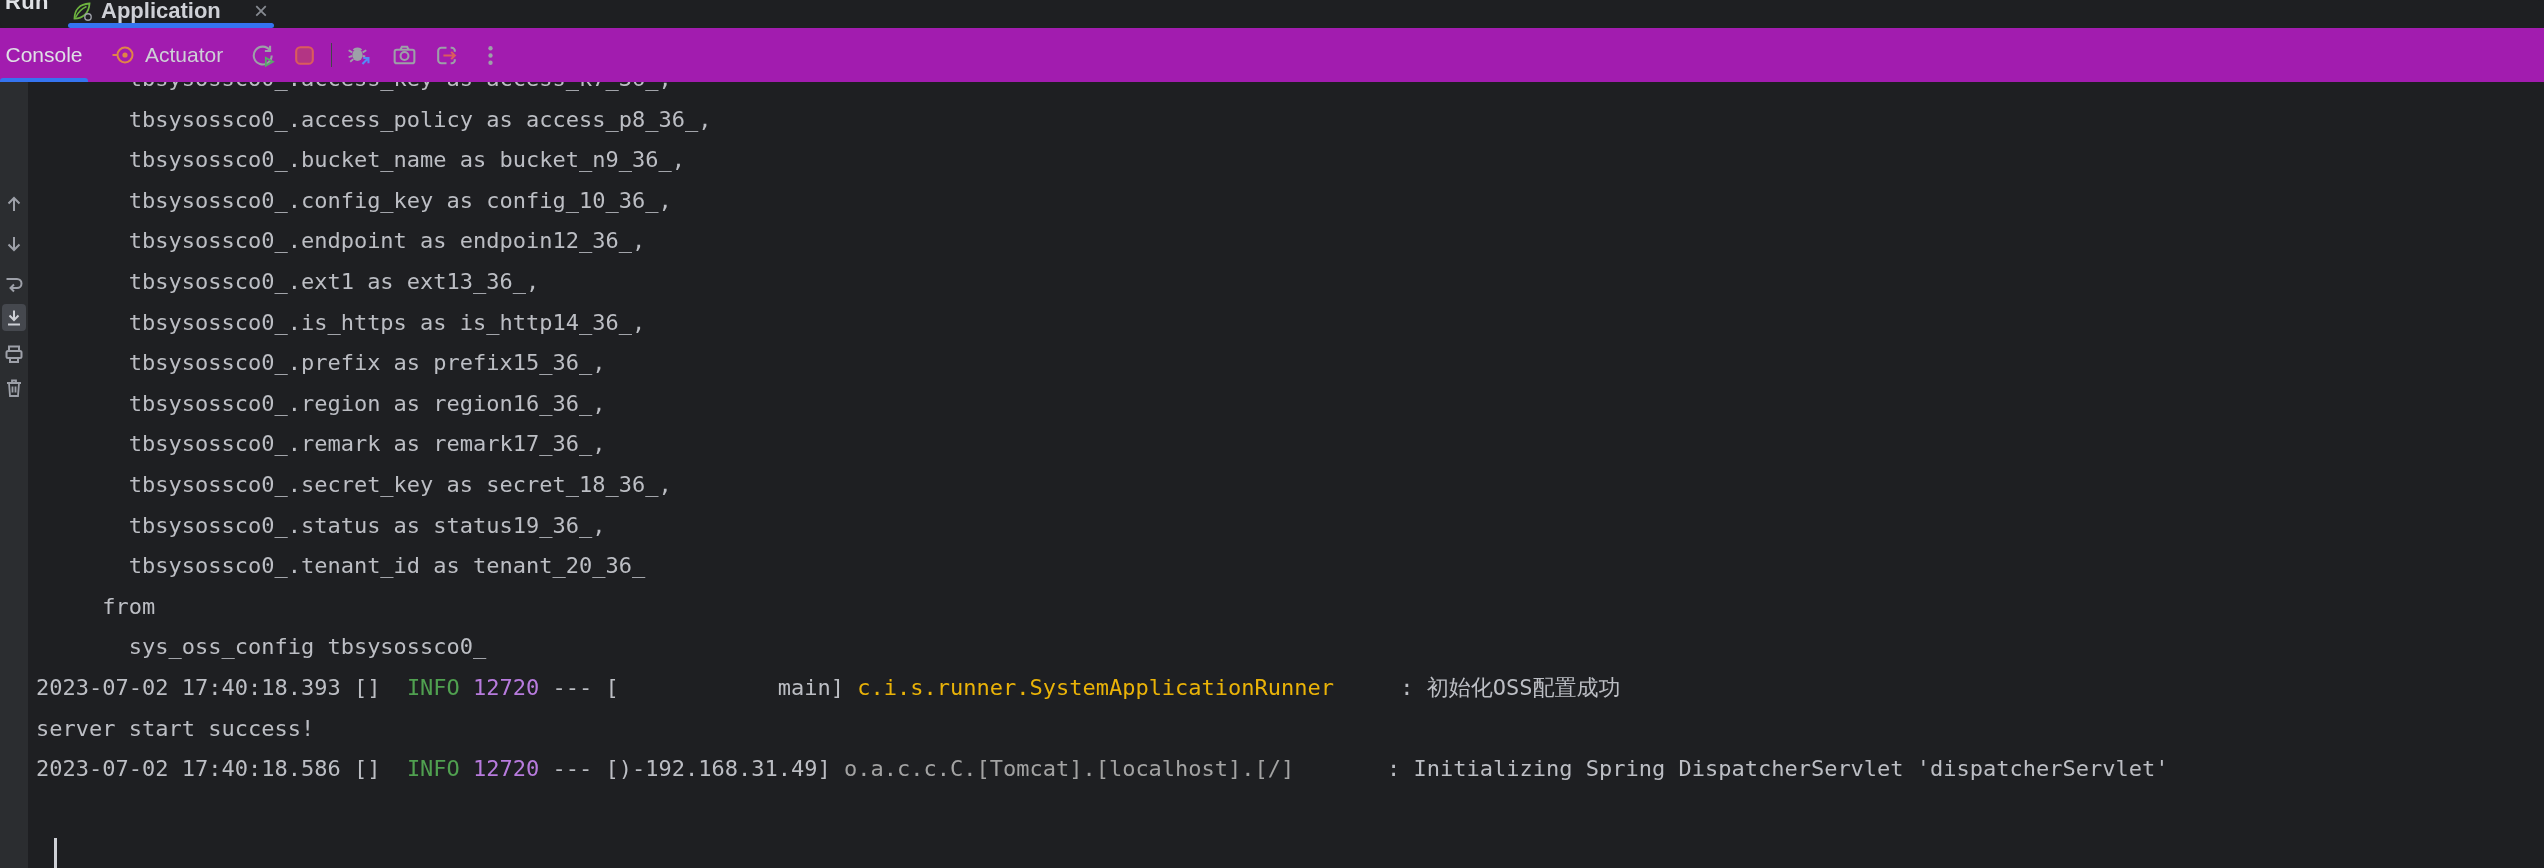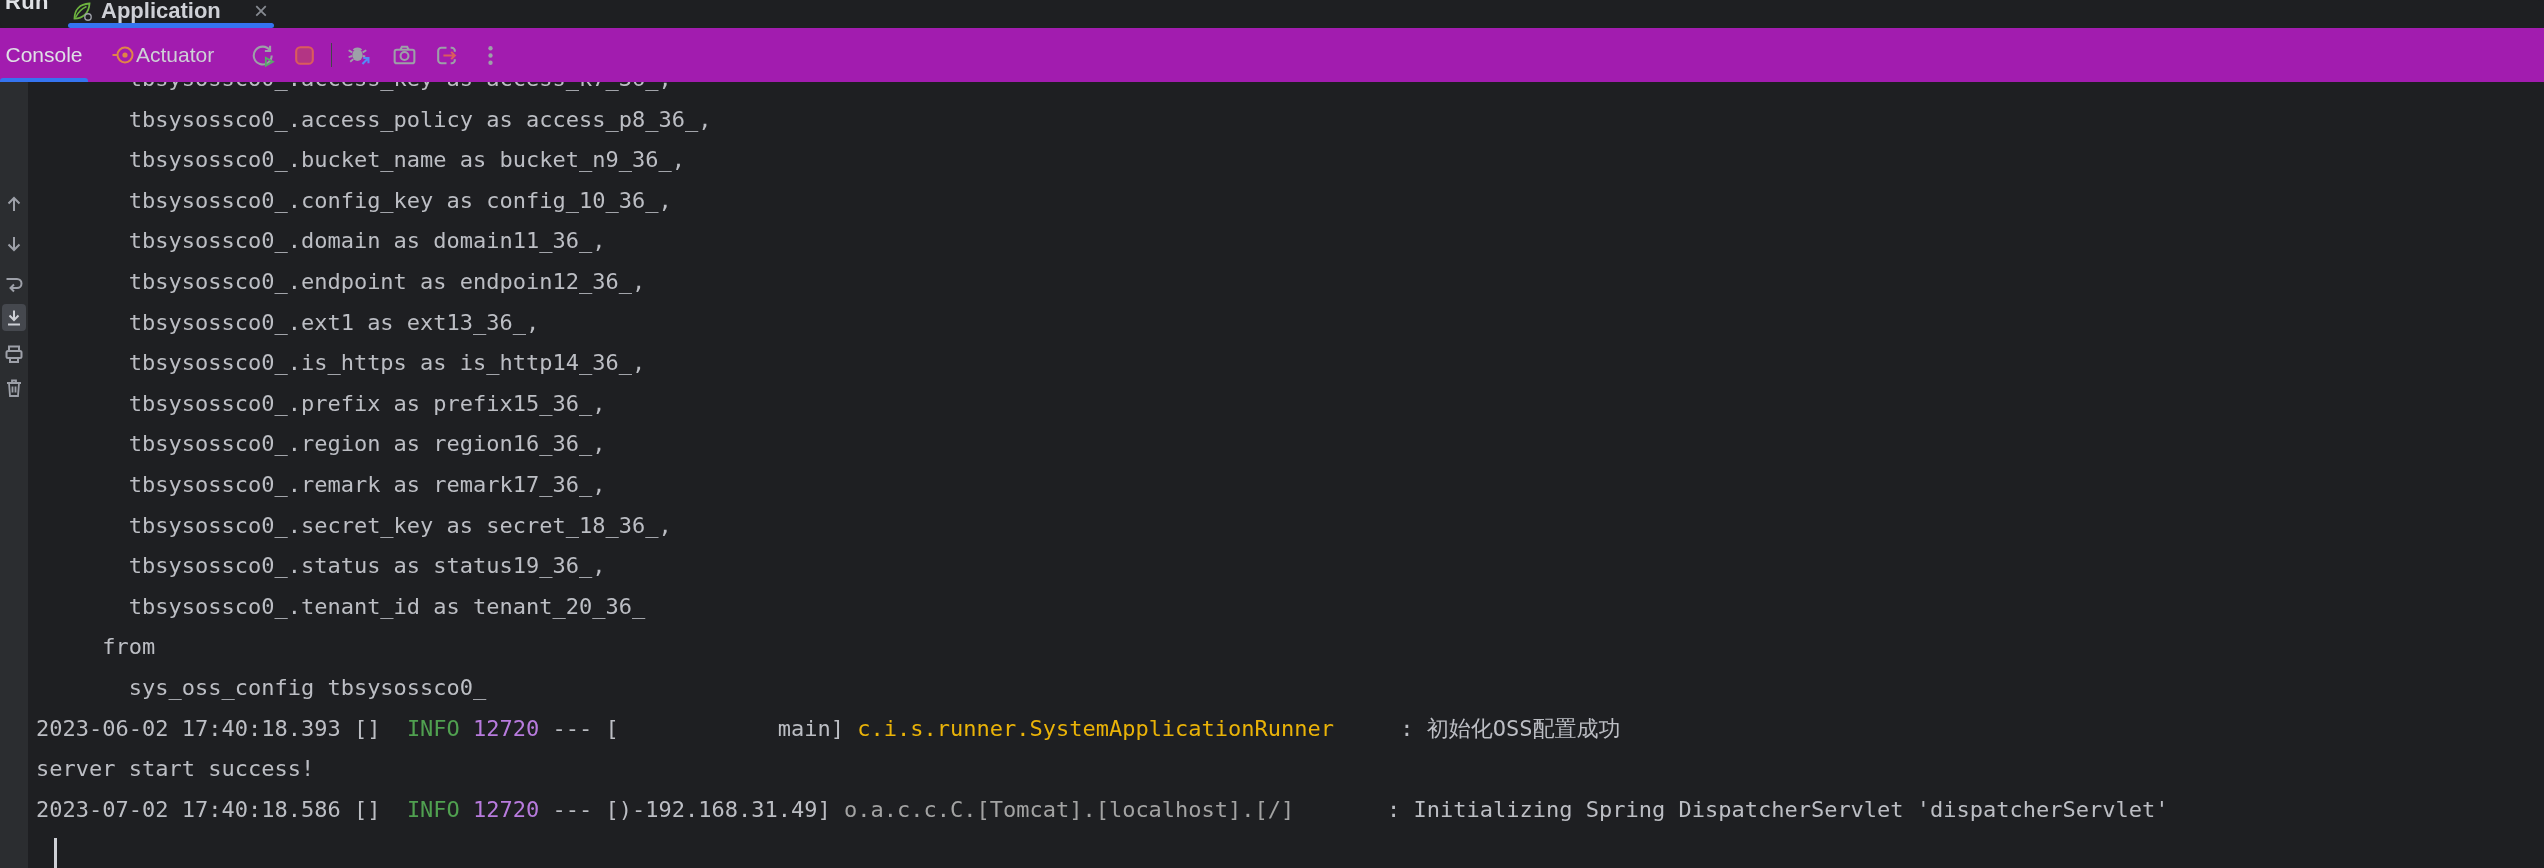--- a/index.html
+++ b/index.html
@@ -13,21 +13,21 @@
   .tabbar { position:absolute; left:0; top:0; width:2544px; height:28px; background:#1E1F22; overflow:hidden;border-radius:6px; }
   .run-title { position:absolute; left:5px; top:-11px; font-size:22px; font-weight:bold; color:#DFE1E5; letter-spacing:.3px; }
   .app-tab { position:absolute; left:64px; top:-4px; height:30px; width:212px; display:flex; align-items:center; gap:9px; padding:0 8px; }
   .app-tab .tab-label { font-size:22px; color:#CED0D6; white-space:nowrap;font-weight:bold; }
   .app-tab .close-x { margin-left:auto; color:#868A91; font-size:24px; line-height:20px; font-weight:normal; }
   .tab-underline { position:absolute; left:68px; top:23px; width:206px; height:5px; background:#3574F0; border-radius:3px; }
   
   .toolbar { position:absolute; left:0; top:28px; width:2544px; height:54px; background:#a21caf; }
   .console-tab { position:absolute; left:0; top:0; width:88px; height:54px; display:flex; align-items:center; justify-content:center; color:#DFE1E5; font-size:21px; }
   .console-underline { position:absolute; left:0; bottom:0; width:88px; height:4px; background:#3574F0; border-radius:3px 3px 0 0; }
-  .actuator-tab { position:absolute; left:110px; top:0; height:54px; display:flex; align-items:center; color:#CED0D6; font-size:21px; }
+  .actuator-tab { position:absolute; left:110px; top:0; height:54px; display:flex; align-items:center; gap:9px; color:#CED0D6; font-size:21px; }
   .tbtn { position:absolute; top:9px; width:36px; height:36px; display:flex; align-items:center; justify-content:center; border-radius:5px; }
   .tsep { position:absolute; left:331px; top:15px; width:1px; height:24px; background:#43454A; }
   
   .gutter { position:absolute; left:0; top:82px; width:28px; height:786px; background:#2B2D30; }
   .gbtn { position:absolute; left:2px; width:24px; height:24px; display:flex; align-items:center; justify-content:center; border-radius:4px; }
   .gbtn.selected { background:#45484E; height:27px; }
   
   .console {
     position:absolute; left:28px; top:82px; width:2516px; height:786px;
     background:#1E1F22; overflow:hidden; padding-left:8px;
@@ -181,32 +181,31 @@
       </span>
     </div>
   </div>
 
   <div class="console">
     <div class="lines">
         <div class="line"><span>       tbsysossco0_.access_key as access_k7_36_,</span></div>
         <div class="line"><span>       tbsysossco0_.access_policy as access_p8_36_,</span></div>
         <div class="line"><span>       tbsysossco0_.bucket_name as bucket_n9_36_,</span></div>
         <div class="line"><span>       tbsysossco0_.config_key as config_10_36_,</span></div>
-        <div class="line"><span>       tbsysossco0_.domain as domain11_36_,</span></div>
         <div class="line"><span>       tbsysossco0_.endpoint as endpoin12_36_,</span></div>
         <div class="line"><span>       tbsysossco0_.ext1 as ext13_36_,</span></div>
         <div class="line"><span>       tbsysossco0_.is_https as is_http14_36_,</span></div>
         <div class="line"><span>       tbsysossco0_.prefix as prefix15_36_,</span></div>
         <div class="line"><span>       tbsysossco0_.region as region16_36_,</span></div>
         <div class="line"><span>       tbsysossco0_.remark as remark17_36_,</span></div>
         <div class="line"><span>       tbsysossco0_.secret_key as secret_18_36_,</span></div>
         <div class="line"><span>       tbsysossco0_.status as status19_36_,</span></div>
         <div class="line"><span>       tbsysossco0_.tenant_id as tenant_20_36_</span></div>
         <div class="line"><span>     from</span></div>
         <div class="line"><span>       sys_oss_config tbsysossco0_</span></div>
-        <div class="line"><span>2023-06-02 17:40:18.393 []  </span><span style="color: rgb(80, 160, 80);">INFO</span><span> </span><span style="color: rgb(184, 123, 222);">12720</span><span> --- [            main] </span><span style="color: #eab308;">c.i.s.runner.SystemApplicationRunner</span><span>     : 初始化OSS配置成功</span></div>
+        <div class="line"><span>2023-07-02 17:40:18.393 []  </span><span style="color: rgb(80, 160, 80);">INFO</span><span> </span><span style="color: rgb(184, 123, 222);">12720</span><span> --- [            main] </span><span style="color: #eab308;">c.i.s.runner.SystemApplicationRunner</span><span>     : 初始化OSS配置成功</span></div>
         <div class="line"><span>server start success!</span></div>
         <div class="line"><span>2023-07-02 17:40:18.586 []  </span><span style="color: rgb(80, 160, 80);">INFO</span><span> </span><span style="color: rgb(184, 123, 222);">12720</span><span> --- [)-192.168.31.49] </span><span style="color: #a3a3a3;">o.a.c.c.C.[Tomcat].[localhost].[/]</span><span>       : Initializing Spring DispatcherServlet 'dispatcherServlet'</span></div>
       </div>
     <div class="caret"></div>
   </div>
 
 </div>
 
 </body></html>

